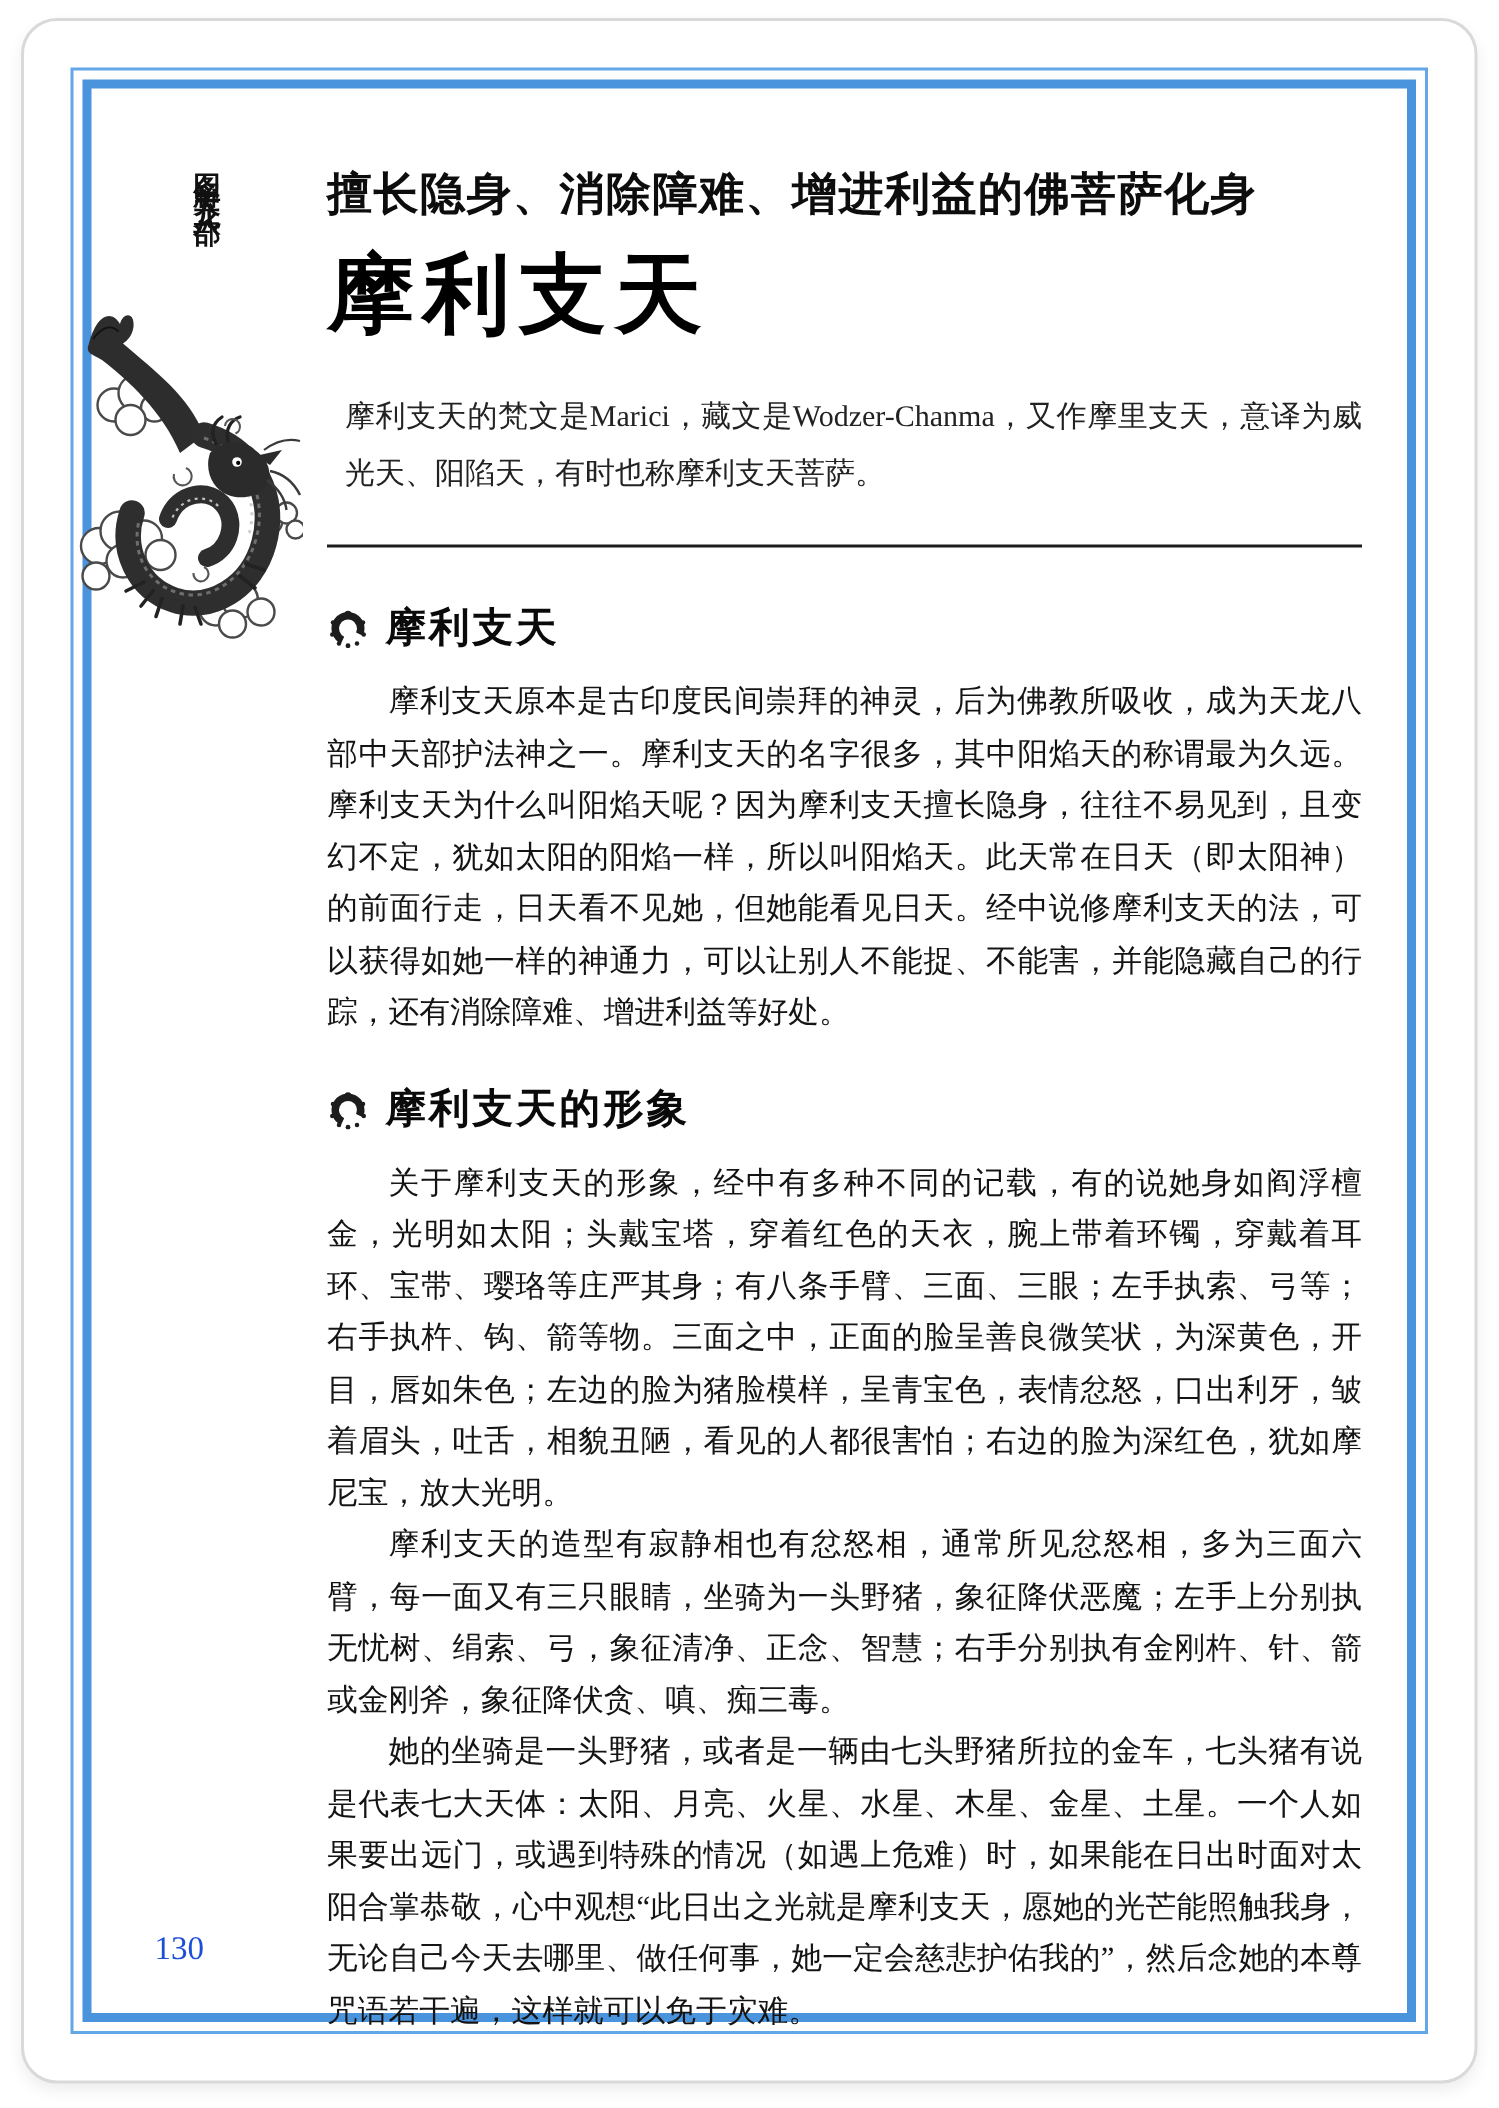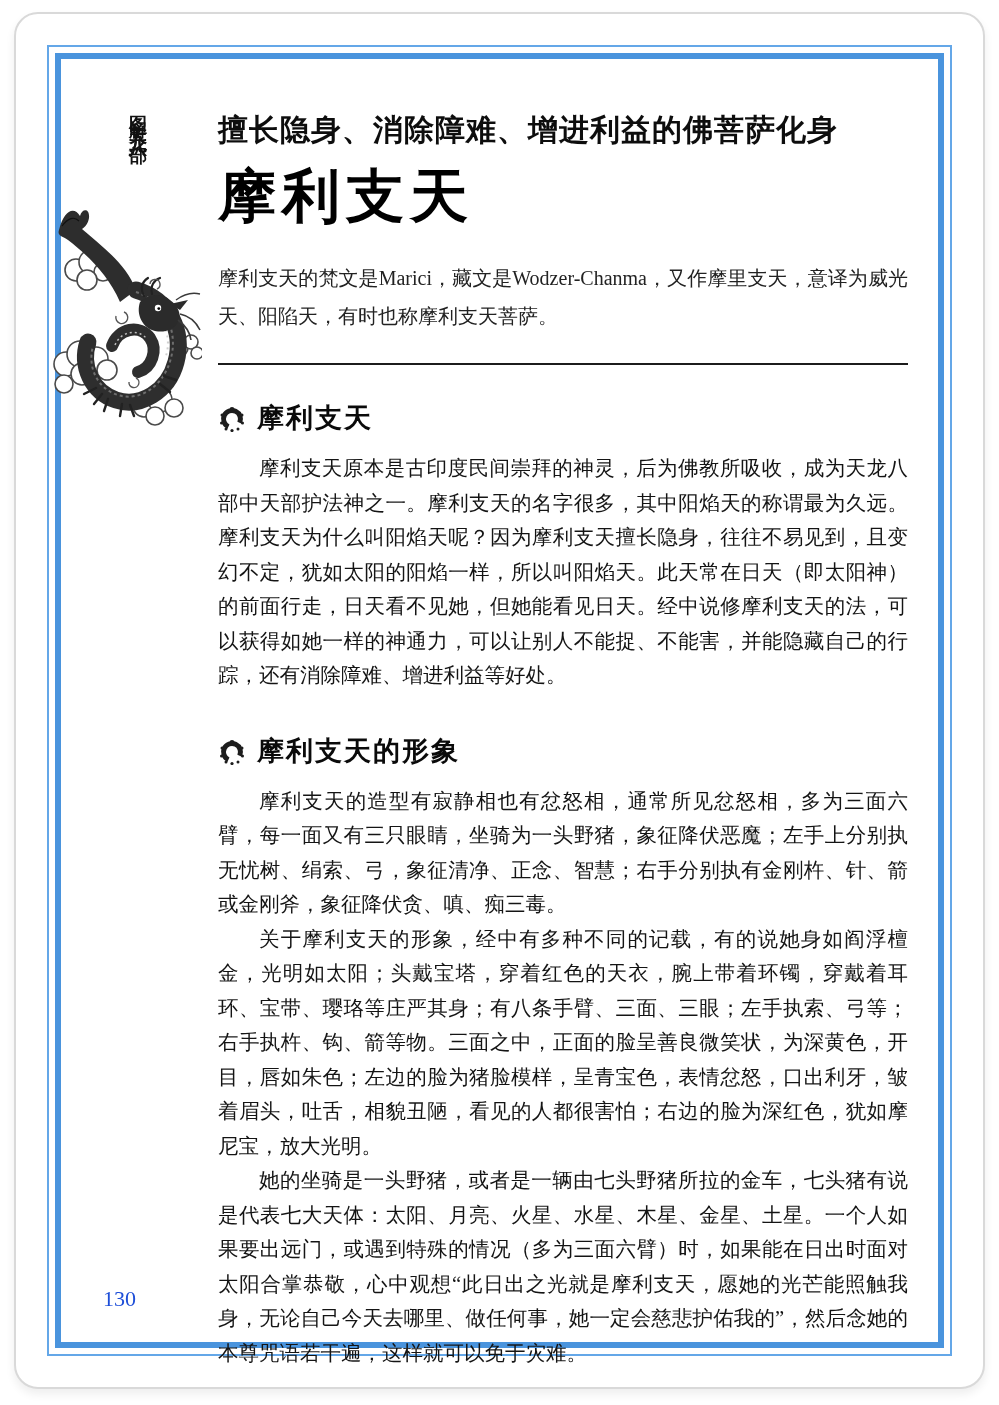--- a/index.html
+++ b/index.html
@@ -36,35 +36,35 @@
   .main-col{position:absolute;left:218px;top:113px;width:690px;}
   .subtitle{
     font-size:30px;font-weight:bold;line-height:34px;color:#0d0d0d;
     letter-spacing:1px;
   }
   .title{
     margin:14px 0 0 0;font-size:58px;font-weight:bold;line-height:72px;
     color:#000;letter-spacing:6px;
   }
   .intro{
-    margin:26px 0 0 0;font-size:20px;line-height:38px;text-align:justify;
+    margin:26px 0 0 12px;font-size:20px;line-height:38px;text-align:justify;
     color:#222;
   }
   .divider{
     margin-top:28px;height:2px;background:#1c1c1c;border:none;width:100%;
   }
   .sec-head{
     display:flex;align-items:center;gap:11px;margin-top:35px;
   }
   .sec-head .ticon{width:28px;height:28px;flex:0 0 auto;}
   .sec-head h2{
     margin:0;font-family:"Liberation Sans","DejaVu Sans",sans-serif;
     font-size:27px;font-weight:bold;color:#0a0a0a;letter-spacing:2px;
   }
-  .sec-head.second{margin-top:40px;}
+  .sec-head.second{margin-top:28px;}
   .body-par{
     margin:15px 0 0 0;font-size:20.5px;line-height:34.5px;
     text-align:justify;text-indent:2em;color:#141414;
   }
   .body-par + .body-par{margin-top:0;}
   .page-number{
     position:absolute;left:103px;top:1286px;font-size:22px;color:#1d4ed8;
     font-family:"Liberation Serif","DejaVu Serif",serif;
   }
 </style>
@@ -178,18 +178,18 @@
           <circle cx="24" cy="11" r="1.5"></circle>
         <circle cx="3.5" cy="19" r="1.5"></circle>
           <circle cx="24.5" cy="19" r="1.5"></circle>
         <circle cx="8" cy="25" r="1.5"></circle>
           <circle cx="20" cy="25" r="1.5"></circle>
         <circle cx="14" cy="26.5" r="1.6"></circle>
       </g>
     </svg>
     <h2>摩利支天的形象</h2>
   </div>
+  <p class="body-par">关于摩利支天的形象，经中有多种不同的记载，有的说她身如阎浮檀金，光明如太阳；头戴宝塔，穿着红色的天衣，腕上带着环镯，穿戴着耳环、宝带、璎珞等庄严其身；有八条手臂、三面、三眼；左手执索、弓等；右手执杵、钩、箭等物。三面之中，正面的脸呈善良微笑状，为深黄色，开目，唇如朱色；左边的脸为猪脸模样，呈青宝色，表情忿怒，口出利牙，皱着眉头，吐舌，相貌丑陋，看见的人都很害怕；右边的脸为深红色，犹如摩尼宝，放大光明。</p>
   <p class="body-par">摩利支天的造型有寂静相也有忿怒相，通常所见忿怒相，多为三面六臂，每一面又有三只眼睛，坐骑为一头野猪，象征降伏恶魔；左手上分别执无忧树、绢索、弓，象征清净、正念、智慧；右手分别执有金刚杵、针、箭或金刚斧，象征降伏贪、嗔、痴三毒。</p>
-  <p class="body-par">关于摩利支天的形象，经中有多种不同的记载，有的说她身如阎浮檀金，光明如太阳；头戴宝塔，穿着红色的天衣，腕上带着环镯，穿戴着耳环、宝带、璎珞等庄严其身；有八条手臂、三面、三眼；左手执索、弓等；右手执杵、钩、箭等物。三面之中，正面的脸呈善良微笑状，为深黄色，开目，唇如朱色；左边的脸为猪脸模样，呈青宝色，表情忿怒，口出利牙，皱着眉头，吐舌，相貌丑陋，看见的人都很害怕；右边的脸为深红色，犹如摩尼宝，放大光明。</p>
-  <p class="body-par">她的坐骑是一头野猪，或者是一辆由七头野猪所拉的金车，七头猪有说是代表七大天体：太阳、月亮、火星、水星、木星、金星、土星。一个人如果要出远门，或遇到特殊的情况（多为三面六臂）时，如果能在日出时面对太阳合掌恭敬，心中观想“此日出之光就是摩利支天，愿她的光芒能照触我身，无论自己今天去哪里、做任何事，她一定会慈悲护佑我的”，然后念她的本尊咒语若干遍，这样就可以免于灾难。</p>
+  <p class="body-par">她的坐骑是一头野猪，或者是一辆由七头野猪所拉的金车，七头猪有说是代表七大天体：太阳、月亮、火星、水星、木星、金星、土星。一个人如果要出远门，或遇到特殊的情况（如遇上危难）时，如果能在日出时面对太阳合掌恭敬，心中观想“此日出之光就是摩利支天，愿她的光芒能照触我身，无论自己今天去哪里、做任何事，她一定会慈悲护佑我的”，然后念她的本尊咒语若干遍，这样就可以免于灾难。</p>
 </div>
 
 <div class="page-number">130</div>
 
 </body></html>

